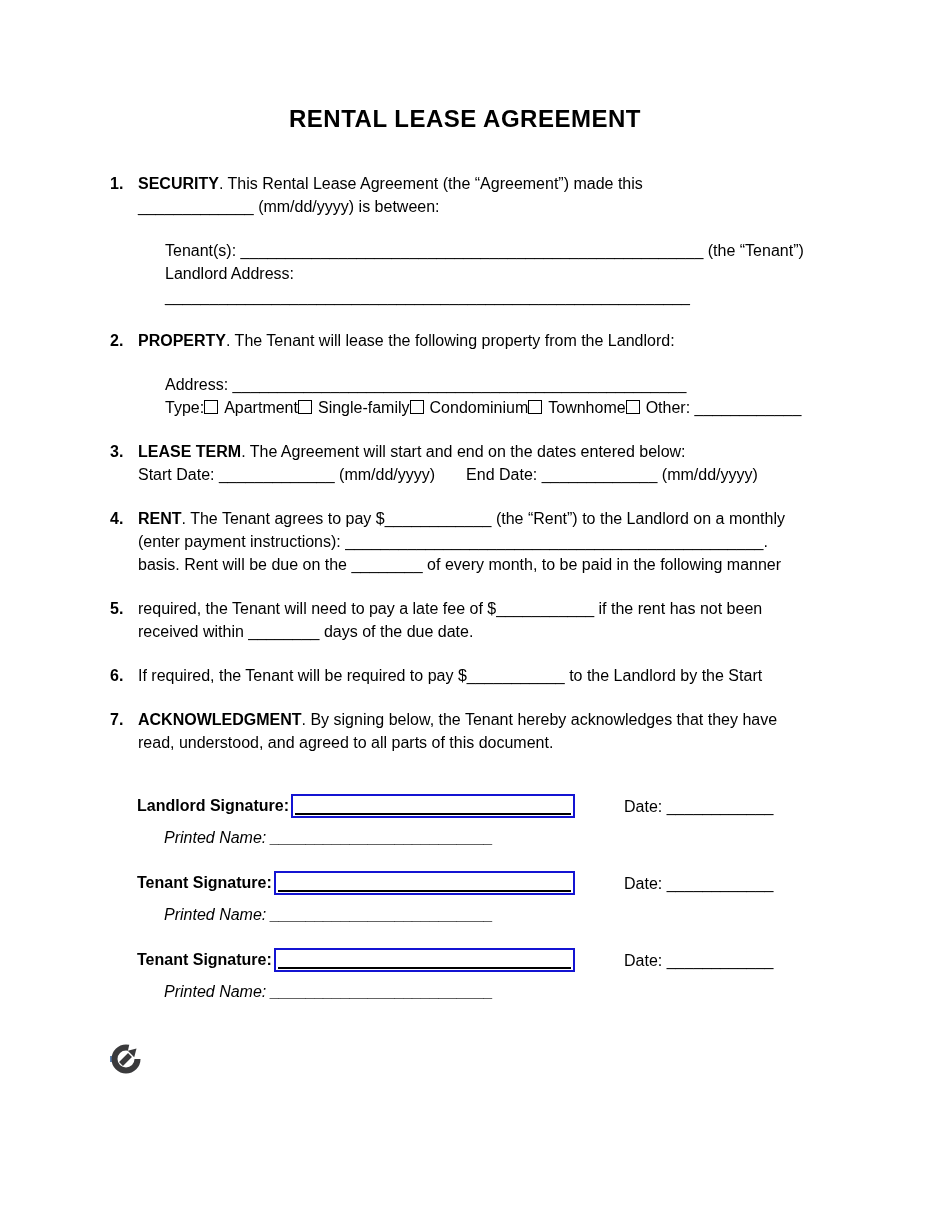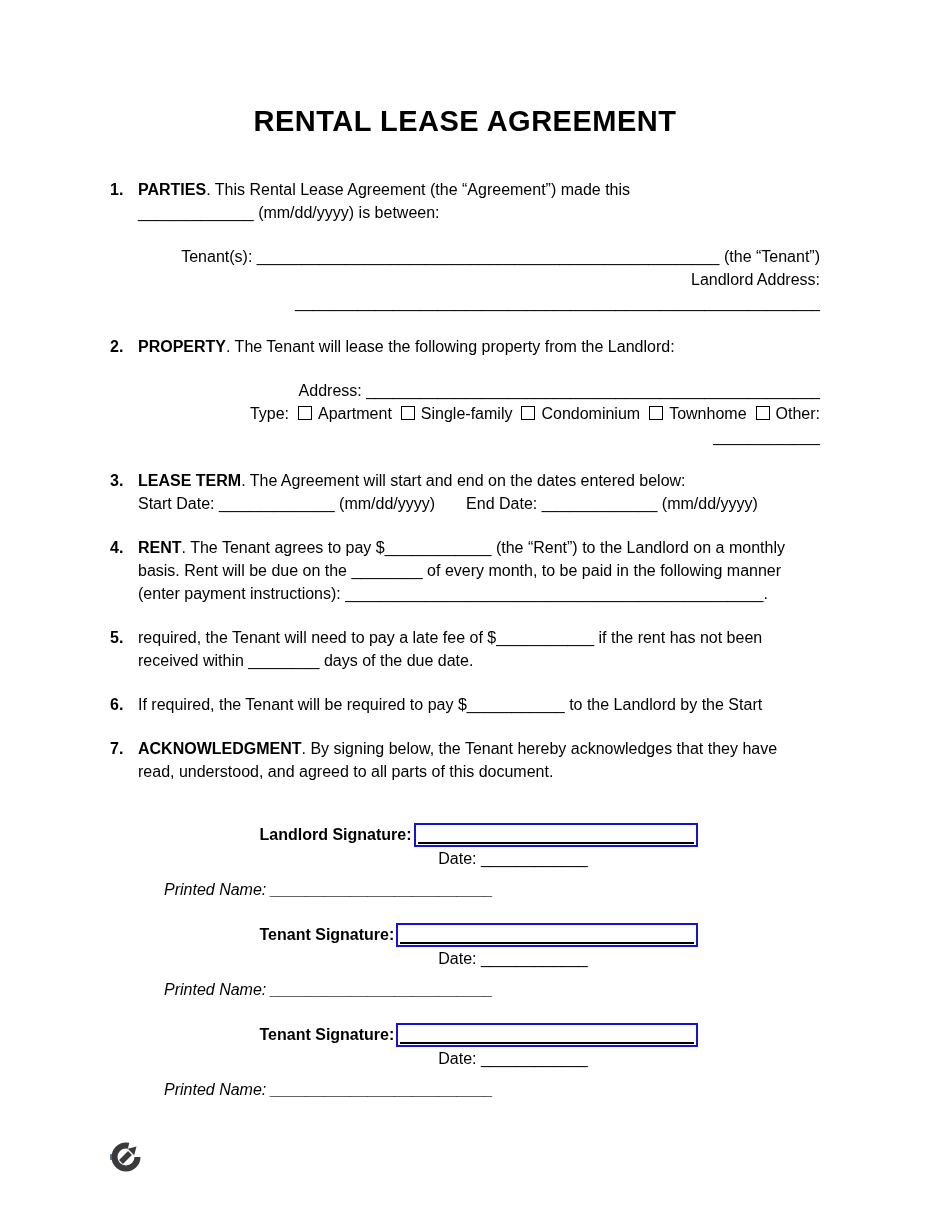--- a/index.html
+++ b/index.html
@@ -2,78 +2,78 @@
 <html><head>
 <meta charset="utf-8">
 <style>
   html,body { margin:0; padding:0; }
   body {
     width:934px; height:1209px; background:#ffffff; overflow:hidden;
     font-family:"Liberation Sans", sans-serif; font-size:16px; color:#000;
   }
   .page { padding:106px 114px 0 110px; box-sizing:border-box; }
   .title {
-    margin:0 0 40px 0; font-size:29px; font-weight:bold; text-align:center;
+    margin:0 0 40px 0; font-size:24px; font-weight:bold; text-align:center;
     line-height:1.1; letter-spacing:0.5px;
   }
   .section { display:flex; margin-bottom:21px; }
   .num { width:28px; flex-shrink:0; font-weight:bold; line-height:23px; }
   .content { flex:1; min-width:0; }
   .line { line-height:23px; }
   .line span { white-space:pre-wrap; }
   .hd { font-weight:bold; }
   .indent { margin-left:27px; }
-  .gap { margin-top:21px;text-align:right; }
+  .gap { margin-top:21px; }
   .blank { letter-spacing:0; }
   
   .cb-small {
     display:inline-block; width:12px; height:12px; border:1.5px solid #000;
     vertical-align:-1px; margin-right:6px; background:#fff;
   }
-  .type-opt { margin-left:9px; }
+  .type-opt { }
   
   .cb-big {
     display:inline-block; width:14px; height:15px; border:2px solid #000;
     vertical-align:-4px; margin:0 4px; background:#fff;
   }
   
   .signatures { margin-top:40px; }
   .sig-block { margin-bottom:22px; }
-  .sig-row { display:flex; align-items:center;flex-direction:column; }
+  .sig-row { display:flex; align-items:center; }
   .sig-left { display:flex; align-items:center; width:438px; }
   .sig-label { font-weight:bold; white-space:pre; }
   .sig-input {
     flex:1; height:20px; margin-left:2px; position:relative; background:#fff;
     border:2px solid var(--sig_border, #1414d2);
   }
   .sig-input::after {
     content:""; position:absolute; left:2px; right:2px; bottom:1px;
     border-bottom:2px solid #000;
   }
-  .sig-date { margin-left:69px; line-height:23px; }
+  .sig-date { margin-left:49px; line-height:23px; }
   .sig-date span { white-space:pre-wrap; }
   .printed { margin-left:27px; margin-top:8px;font-style:italic; }
   
   .logo { margin-top:40px; width:32px; height:32px; }
   .logo .ring  { stroke:var(--logo_gray, #3a3a3c); }
   .logo .shaft { stroke:var(--logo_gray, #3a3a3c); }
   .logo .head  { fill:var(--logo_gray, #3a3a3c); }
   .logo .accent{ fill:var(--logo_accent, #5b7fae); }
 </style>
 </head>
 <body style="--sig_border: #1414d2; --logo_gray: #3a3a3c; --logo_accent: #5b7fae;">
 
 <div class="page">
 
   <h1 class="title">RENTAL LEASE AGREEMENT</h1>
 
   <div class="section">
     <div class="num">1.</div>
     <div class="content">
-      <div class="line"><span class="hd">PARTIES</span><span>. This Rental Lease Agreement (the “Agreement”) made this</span></div>
+      <div class="line"><span class="hd">SECURITY</span><span>. This Rental Lease Agreement (the “Agreement”) made this</span></div>
       <div class="line"><span class="blank">_____________</span><span> (mm/dd/yyyy) is between:</span></div>
       <div class="indent gap">
         <div class="line"><span>Tenant(s): </span><span class="blank">____________________________________________________</span><span> (the “Tenant”)</span></div>
         <div class="line"><span>Landlord Address: </span><span class="blank">___________________________________________________________</span></div>
       </div>
     </div>
   </div>
 
   <div class="section">
     <div class="num">2.</div>
@@ -91,22 +91,22 @@
     <div class="content">
       <div class="line"><span class="hd">LEASE TERM</span><span>. The Agreement will start and end on the dates entered below:</span></div>
       <div class="line"><span>Start Date: </span><span class="blank">_____________</span><span> (mm/dd/yyyy)</span><span style="display:inline-block;width:31px;"></span><span>End Date: </span><span class="blank">_____________</span><span> (mm/dd/yyyy)</span></div>
     </div>
   </div>
 
   <div class="section">
     <div class="num">4.</div>
     <div class="content">
       <div class="line"><span class="hd">RENT</span><span>. The Tenant agrees to pay $</span><span class="blank">____________</span><span> (the “Rent”) to the Landlord on a monthly</span></div>
+      <div class="line"><span>(enter payment instructions): </span><span class="blank">_______________________________________________</span><span>.</span></div>
       <div class="line"><span>basis. Rent will be due on the </span><span class="blank">________</span><span> of every month, to be paid in the following manner</span></div>
-      <div class="line"><span>(enter payment instructions): </span><span class="blank">_______________________________________________</span><span>.</span></div>
     </div>
   </div>
 
   <div class="section">
     <div class="num">5.</div>
     <div class="content">
       <div class="line"><span>required, the Tenant will need to pay a late fee of $</span><span class="blank">___________</span><span> if the rent has not been</span></div>
       <div class="line"><span>received within </span><span class="blank">________</span><span> days of the due date.</span></div>
     </div>
   </div>

